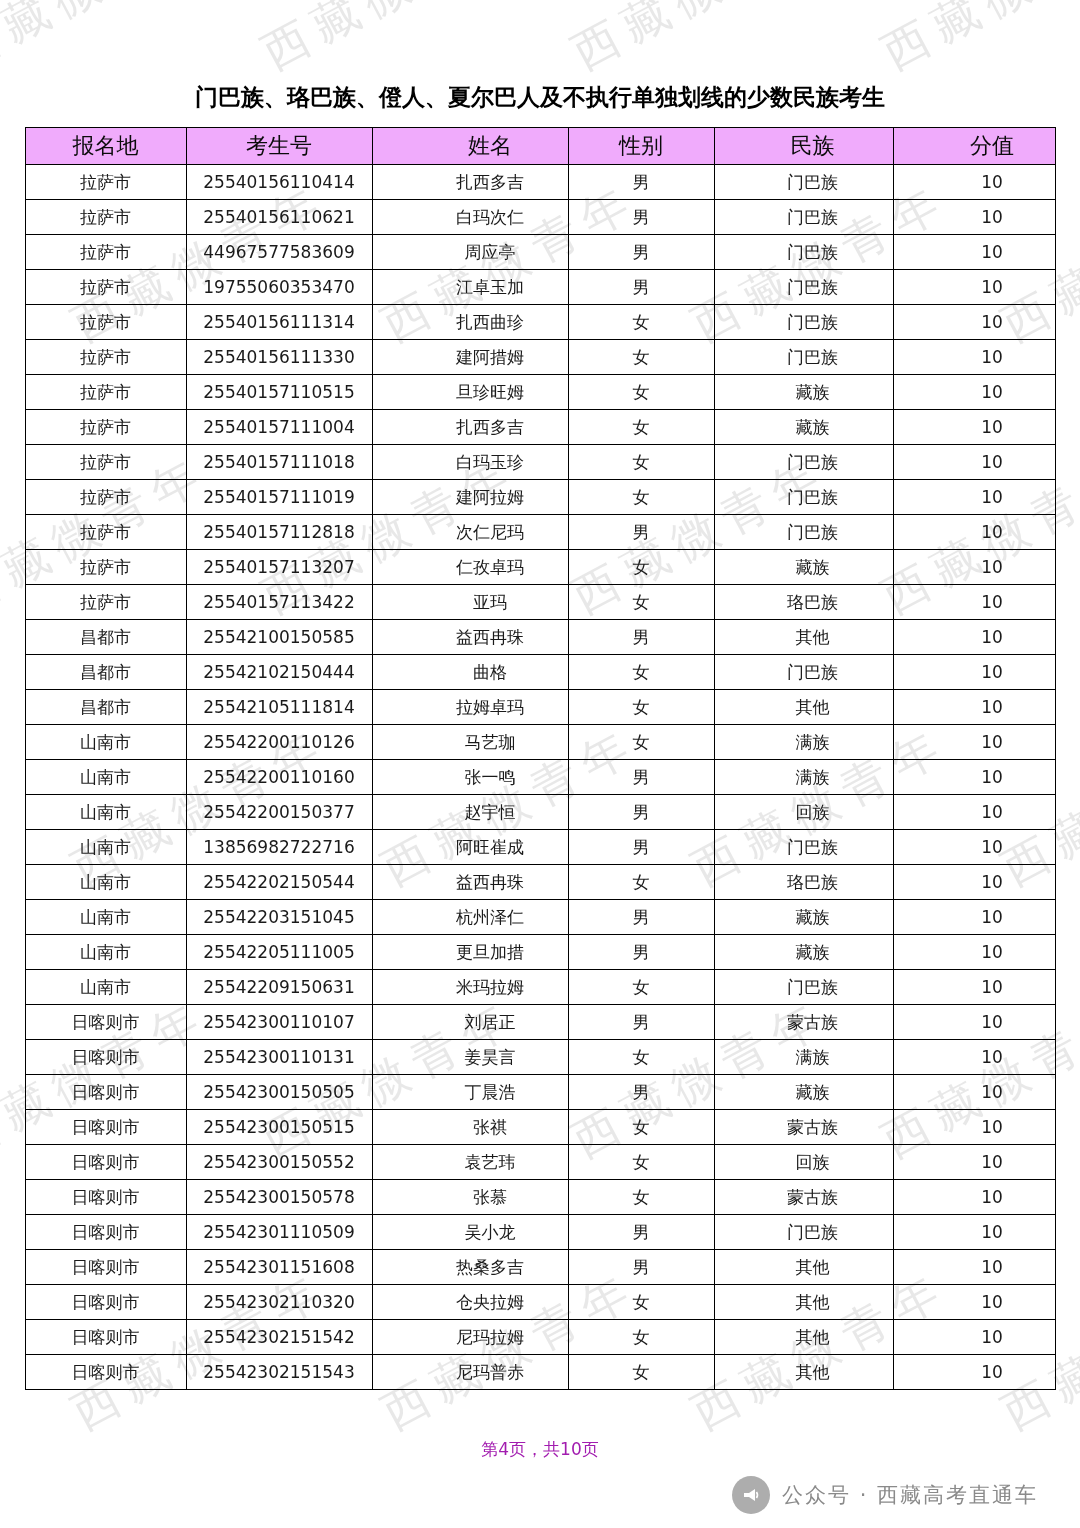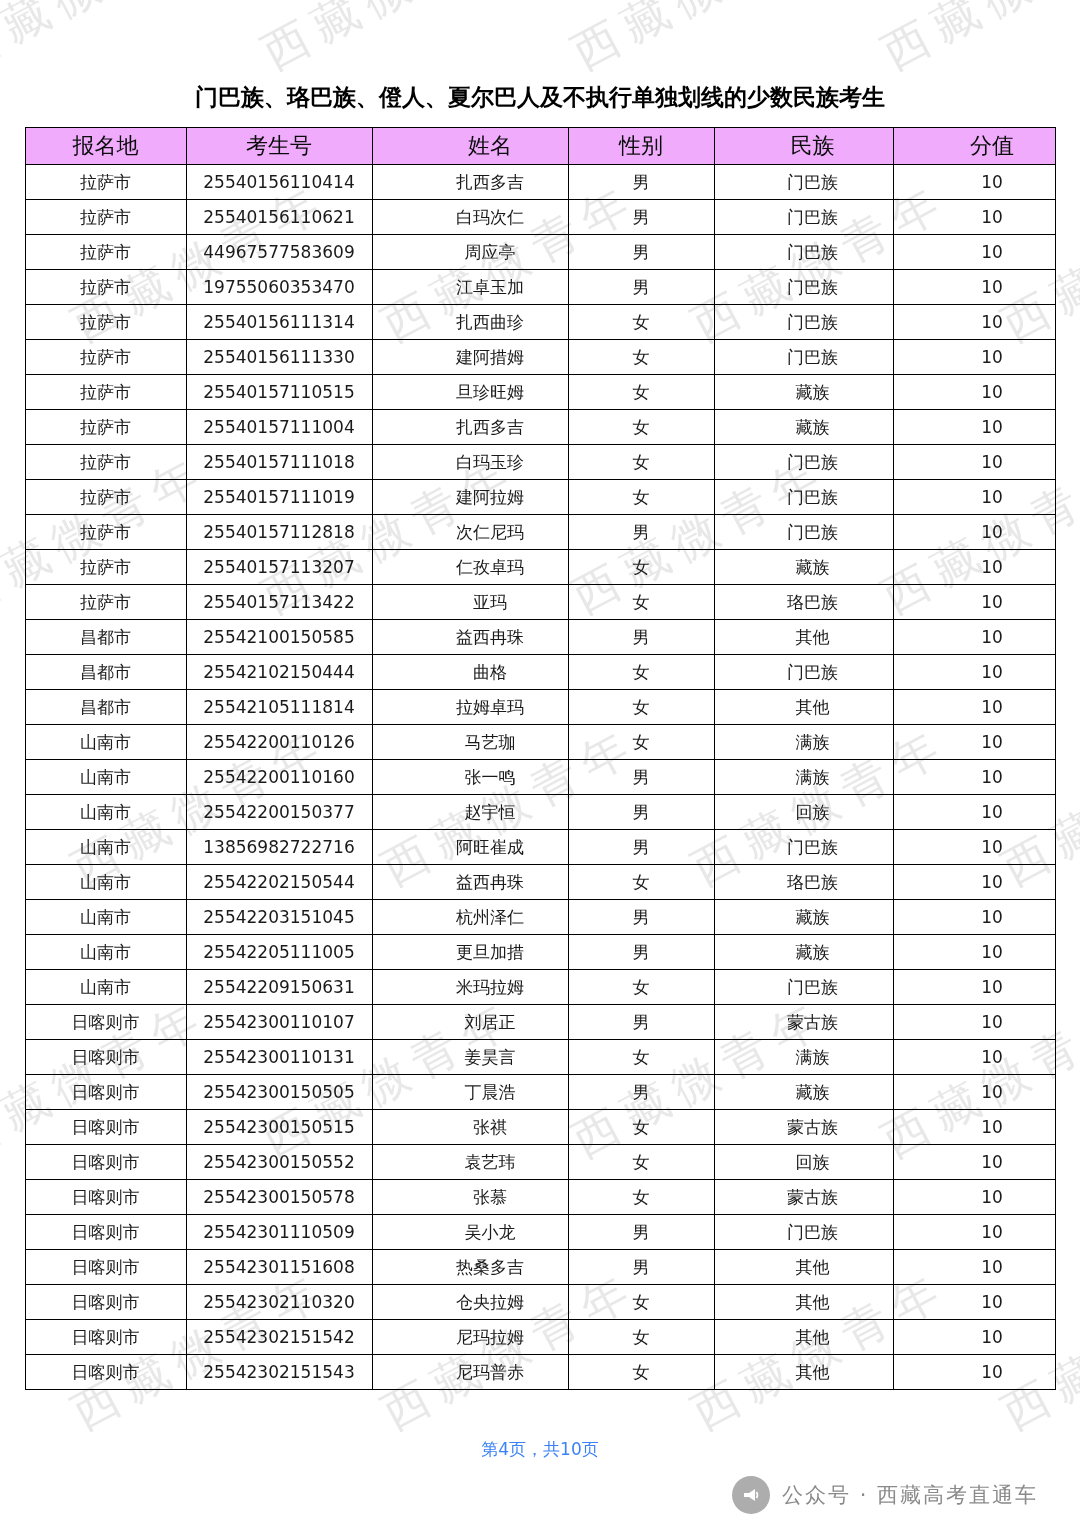--- a/index.html
+++ b/index.html
@@ -73,21 +73,21 @@
   .col3{width:145px;}
   .col4{width:160px;padding-left:18px;}
   .col5{width:125px;padding-left:36px;}
 
   
   .page-info{
     position:relative;z-index:2;
     text-align:center;
     margin-top:48px;
     font-size:17px;
-    color:#3b82f6;
+    color:#a21caf;
   }
 
   
   .branding{
     position:absolute;z-index:2;
     right:42px;bottom:14px;
     display:flex;align-items:center;gap:12px;
   }
   .icon-circle{
     width:38px;height:38px;border-radius:50%;

